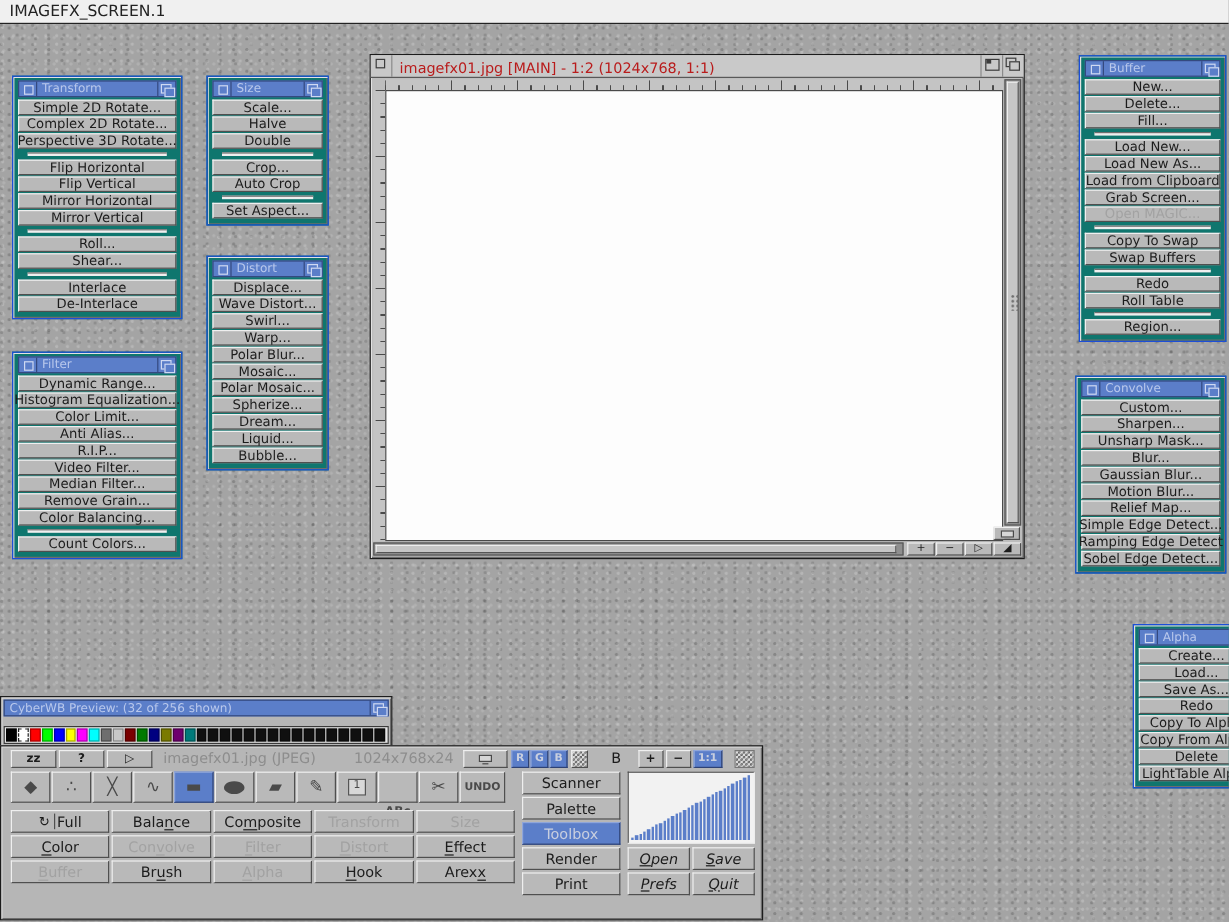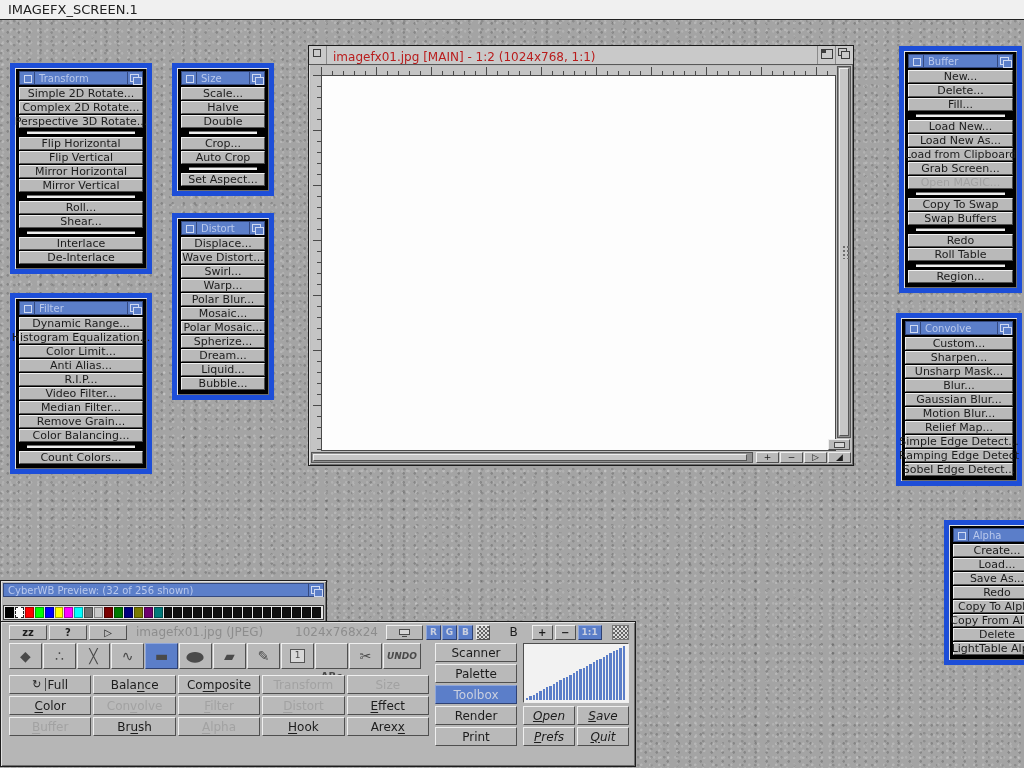--- a/index.html
+++ b/index.html
@@ -12,21 +12,21 @@
       radial-gradient(circle at 25% 25%, rgba(255,255,255,.20) 0 1px, transparent 1.6px),
       radial-gradient(circle at 70% 60%, rgba(0,0,0,.18) 0 1px, transparent 1.6px),
       radial-gradient(circle at 45% 85%, rgba(255,255,255,.14) 0 1px, transparent 1.6px),
       radial-gradient(circle at 10% 65%, rgba(0,0,0,.14) 0 1px, transparent 1.6px);
     background-size:9px 7px,11px 9px,7px 11px,13px 8px;
   }
   
   .screenbar{position:absolute;left:0;top:0;right:0;height:20px;background:#f0f0f0;
     border-bottom:1px solid #222;color:#222;font-size:13px;line-height:19px;padding-left:8px;z-index:1;}
   
-  .panel{position:absolute;background:#000000;border:5px solid #1d4ed8;
+  .panel{position:absolute;background:#0f766e;border:1px solid #1d4ed8;
     box-shadow:inset 1px 1px 0 #e2e2e2, inset -1px -1px 0 #6d6d6d;padding:3px 4px 4px;z-index:2;}
   .ptitle{height:14px;background:#5b7ec9;border:1px solid #34497f;display:flex;align-items:center;
     color:#b9c8ec;font-size:10px;margin-bottom:2px;--bar:#5b7ec9;}
   .ttl{flex:1;padding-left:4px;white-space:nowrap;overflow:hidden;}
   .gad{width:15px;height:100%;position:relative;flex:none;color:#cfd9f2;}
   .gclose{border-right:1px solid #34497f;}
   .gclose::after{content:"";position:absolute;left:4px;top:3px;width:6px;height:6px;
     border:1px solid currentColor;background:var(--bar,#5b7ec9);}
   .gdepth{border-left:1px solid #34497f;}
   .gdepth::before{content:"";position:absolute;left:2px;top:2px;width:7px;height:6px;border:1px solid currentColor;}
@@ -114,21 +114,21 @@
   .tb-left{width:430px;}
   .tb-tools{display:flex;gap:1px;padding:2px 0 2px 8px;}
   .tool{width:33px;height:26px;background:#b9b9b9;border:1px solid;border-color:#efefef #4f4f4f #4f4f4f #efefef;
     display:flex;align-items:center;justify-content:center;cursor:pointer;}
   .tool-sel{background:#5b7ec9;border-color:#8fa6da #2e4173 #2e4173 #8fa6da;}
   .tool .glyph{font-size:14px;color:#4a4a4a;line-height:1;}
   .tool-oval-tool .glyph{transform:scaleX(1.6);}
   .tool-clone-tool .glyph{font-size:9px;border:1px solid #555;padding:1px 4px 2px;background:#d8d8d8;}
   .tool-text-tool .glyph{font-size:10px;font-weight:bold;margin-top:41px;}
   .tool-undo-button{width:38px;}
-  .tool-undo-button .glyph{font-size:9px;font-weight:bold;font-style:italic;}
+  .tool-undo-button .glyph{font-size:9px;font-weight:bold;}
   .tb-grid{display:grid;grid-template-columns:repeat(5,1fr);gap:2px;padding:4px 2px 0 8px;}
   .gbtn{height:19px;font-size:12px;}
   .gbtn u{text-underline-offset:2px;}
   .cycle-icon{font-size:11px;margin-right:2px;border-right:1px solid #4f4f4f;padding-right:3px;color:#1c1c1c;}
   .tb-side{width:88px;display:flex;flex-direction:column;gap:2px;padding:2px 2px 0 4px;}
   .tb-side .abtn{height:19px;font-size:12px;}
   .tb-right{flex:1;padding:2px 6px 0 4px;display:flex;flex-direction:column;}
   .gradient-box{height:60px;background:#f2f2f2;border:1px solid;border-color:#4f4f4f #efefef #efefef #4f4f4f;
     display:flex;align-items:flex-end;padding:2px;}
   .gbar{flex:1;margin-right:1px;background:#5b7ec9;}

